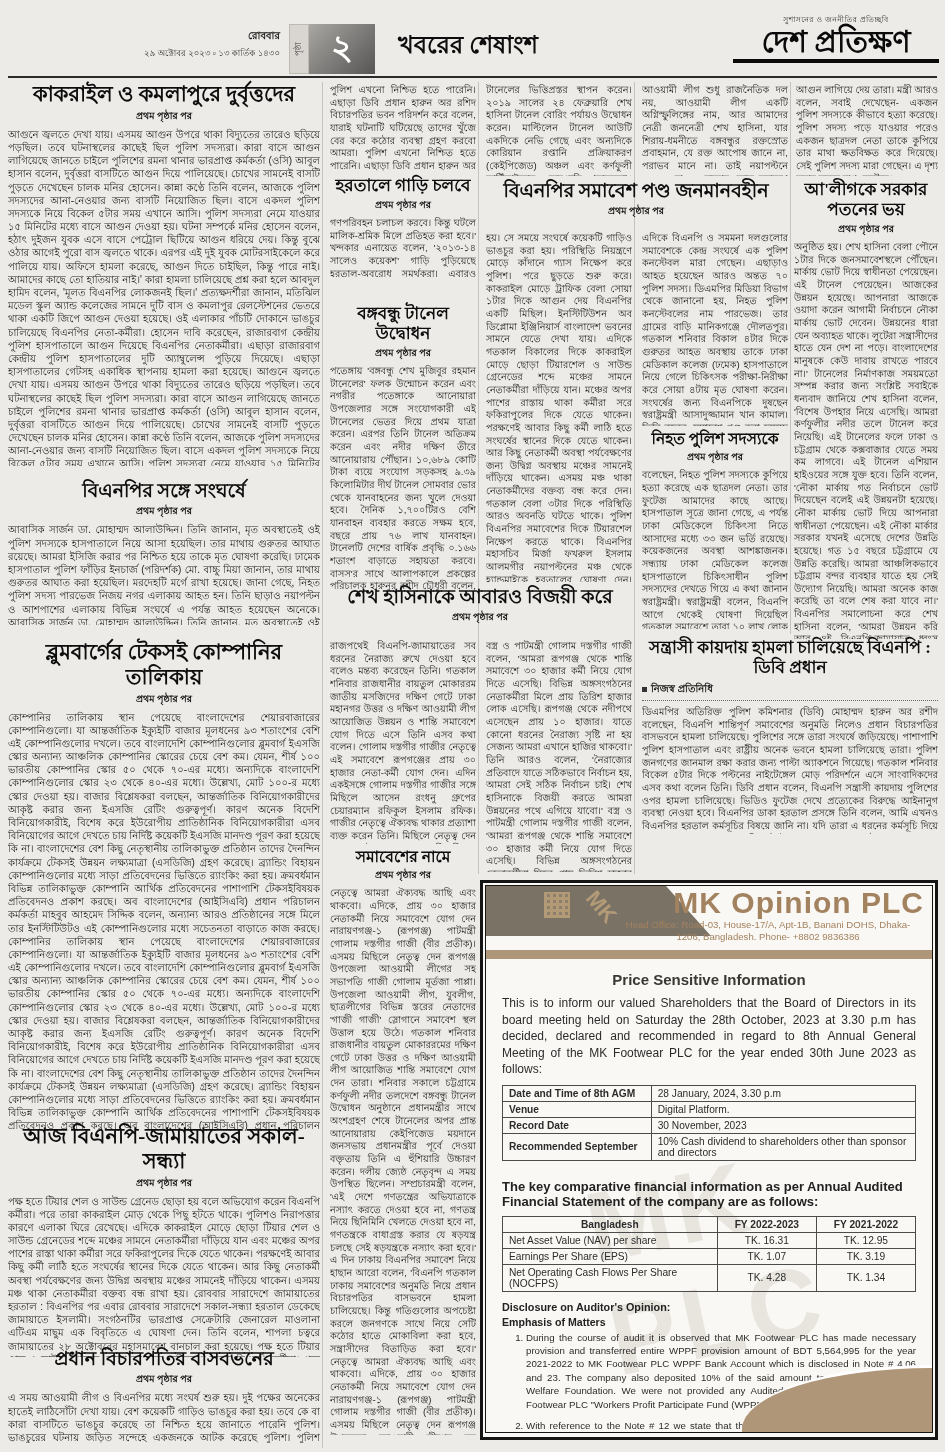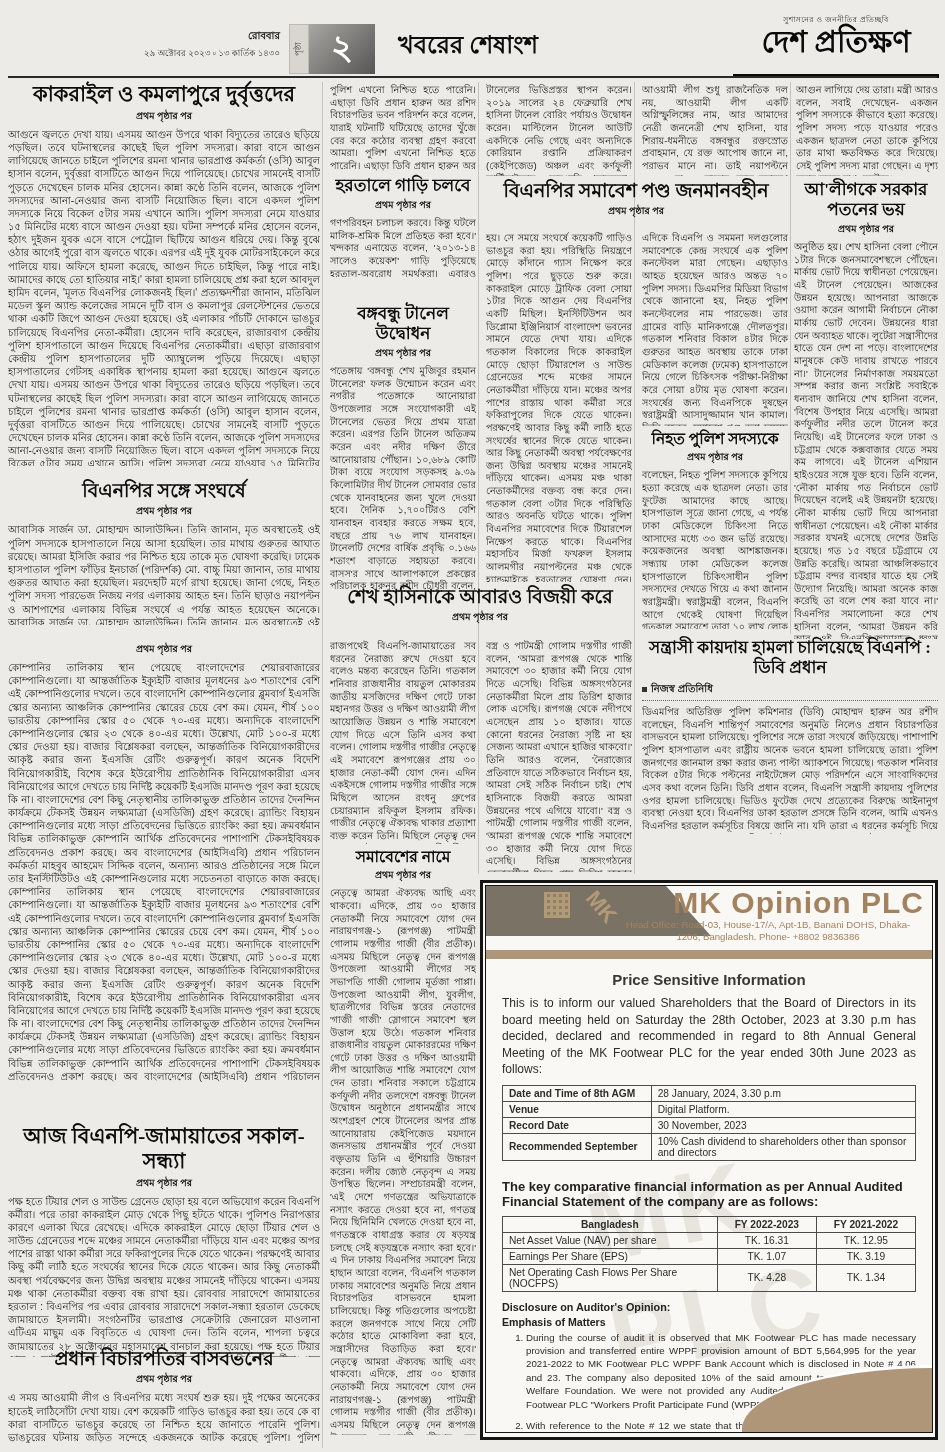--- a/index.html
+++ b/index.html
@@ -33,21 +33,21 @@
      font-size:8.5px;text-align:center;color:#444;line-height:16px}
   .pagenum{width:66px;background:linear-gradient(135deg,#a9a7a3,#565554);
      color:#fff;font-size:34px;font-weight:bold;display:flex;align-items:center;justify-content:center;
      font-family:"Liberation Serif","DejaVu Serif",serif}
   .section-title{left:398px;top:26px;font-size:24px;font-weight:bold;
      font-family:"Liberation Serif","DejaVu Serif",serif;color:#0d0d0d}
   .masthead{left:733px;top:14px;width:206px;text-align:center}
   .tagline{font-size:7.5px;color:#2c2c2c;letter-spacing:.5px}
   .mast-name{font-size:30px;font-weight:900;color:#0a0a0a;line-height:1.05;
      font-family:"Liberation Serif","DejaVu Serif",serif;
-     border-bottom:4px solid #0a0a0a;padding-bottom:16px}
+     border-bottom:4px solid #0a0a0a;padding-bottom:1px}
 
   
   .byline{font-size:10px;font-weight:bold;margin:3px 0 2px;display:flex;align-items:center;gap:4px}
   .byline-sq{width:5px;height:5px;background:#333;display:inline-block}
   .dotrule{border-top:1.5px dotted #666;margin:2px 0 5px}
 
   
   .ad{left:480px;top:880px;width:458px;height:560px;background:#faf8f4;
       border:3px solid #151515;box-sizing:border-box}
   .ad-inner{border:1px solid #151515;margin:2px;height:calc(100% - 6px);
@@ -118,20 +118,21 @@
   <div class="bd" style="height:338px">আগুনে জ্বলতে দেখা যায়। এসময় আগুন উপরে থাকা বিদ্যুতের তারেও ছড়িয়ে পড়ছিল। তবে ঘটনাস্থলের কাছেই ছিল পুলিশ সদস্যরা। কারা বাসে আগুন লাগিয়েছে জানতে চাইলে পুলিশের রমনা থানার ভারপ্রাপ্ত কর্মকর্তা (ওসি) আবুল হাসান বলেন, দুর্বৃত্তরা বাসটিতে আগুন দিয়ে পালিয়েছে। চোখের সামনেই বাসটি পুড়তে দেখেছেন চালক মনির হোসেন। কান্না কণ্ঠে তিনি বলেন, আজকে পুলিশ সদস্যদের আনা-নেওয়ার জন্য বাসটি নিয়োজিত ছিল। বাসে একদল পুলিশ সদস্যকে নিয়ে বিকেল ৫টার সময় এখানে আসি। পুলিশ সদস্যরা নেমে যাওয়ার ১৫ মিনিটের মধ্যে বাসে আগুন দেওয়া হয়। ঘটনা সম্পর্কে মনির হোসেন বলেন, হঠাৎ দুইজন যুবক এসে বাসে পেট্রোল ছিটিয়ে আগুন ধরিয়ে দেয়। কিন্তু বুঝে ওঠার আগেই পুরো বাস জ্বলতে থাকে। এরপর এই দুই যুবক মোটরসাইকেলে করে পালিয়ে যায়। অফিসে হামলা করেছে, আগুন দিতে চাইছিল, কিন্তু পারে নাই। আমাদের কাছে তো হাতিয়ার নাই।' কারা হামলা চালিয়েছে প্রশ্ন করা হলে আবদুল হামিদ বলেন, 'মূলত বিএনপির লোকজনই ছিল।' প্রত্যক্ষদর্শীরা জানান, মতিঝিল মডেল স্কুল অ্যান্ড কলেজের সামনে দুটি বাস ও কমলাপুর রেলস্টেশনের ভেতরে থাকা একটি জিপে আগুন দেওয়া হয়েছে। ওই এলাকার পাঁচটি দোকানে ভাঙচুর চালিয়েছে বিএনপির নেতা-কর্মীরা। হোসেন দাবি করেছেন, রাজারবাগ কেন্দ্রীয় পুলিশ হাসপাতালে আগুন দিয়েছে বিএনপির নেতাকর্মীরা। এছাড়া রাজারবাগ কেন্দ্রীয় পুলিশ হাসপাতালের দুটি অ্যাম্বুলেন্স পুড়িয়ে দিয়েছে। এছাড়া হাসপাতালের গেটসহ একাধিক স্থাপনায় হামলা করা হয়েছে। আগুনে জ্বলতে দেখা যায়। এসময় আগুন উপরে থাকা বিদ্যুতের তারেও ছড়িয়ে পড়ছিল। তবে ঘটনাস্থলের কাছেই ছিল পুলিশ সদস্যরা। কারা বাসে আগুন লাগিয়েছে জানতে চাইলে পুলিশের রমনা থানার ভারপ্রাপ্ত কর্মকর্তা (ওসি) আবুল হাসান বলেন, দুর্বৃত্তরা বাসটিতে আগুন দিয়ে পালিয়েছে। চোখের সামনেই বাসটি পুড়তে দেখেছেন চালক মনির হোসেন। কান্না কণ্ঠে তিনি বলেন, আজকে পুলিশ সদস্যদের আনা-নেওয়ার জন্য বাসটি নিয়োজিত ছিল। বাসে একদল পুলিশ সদস্যকে নিয়ে বিকেল ৫টার সময় এখানে আসি। পুলিশ সদস্যরা নেমে যাওয়ার ১৫ মিনিটের মধ্যে বাসে আগুন দেওয়া হয়। ঘটনা সম্পর্কে মনির হোসেন বলেন, হঠাৎ দুইজন যুবক এসে বাসে পেট্রোল ছিটিয়ে আগুন ধরিয়ে দেয়। কিন্তু বুঝে ওঠার আগেই পুরো বাস জ্বলতে থাকে। এরপর এই দুই যুবক মোটরসাইকেলে করে পালিয়ে যায়। অফিসে হামলা করেছে, আগুন দিতে চাইছিল, কিন্তু পারে নাই। আমাদের কাছে তো হাতিয়ার নাই।' কারা হামলা চালিয়েছে প্রশ্ন করা হলে আবদুল হামিদ বলেন, 'মূলত বিএনপির লোকজনই ছিল।' প্রত্যক্ষদর্শীরা জানান, মতিঝিল মডেল স্কুল অ্যান্ড কলেজের সামনে দুটি বাস ও কমলাপুর রেলস্টেশনের ভেতরে থাকা একটি জিপে আগুন দেওয়া হয়েছে। ওই এলাকার পাঁচটি দোকানে ভাঙচুর চালিয়েছে বিএনপির নেতা-কর্মীরা। হোসেন দাবি করেছেন, রাজারবাগ কেন্দ্রীয় পুলিশ হাসপাতালে আগুন দিয়েছে বিএনপির নেতাকর্মীরা। এছাড়া রাজারবাগ কেন্দ্রীয় পুলিশ হাসপাতালের দুটি অ্যাম্বুলেন্স পুড়িয়ে দিয়েছে। এছাড়া হাসপাতালের গেটসহ একাধিক স্থাপনায় হামলা করা হয়েছে।</div>
 </div>
 
 <div class="art" style="left:8px;top:480px;width:312px">
   <h2 class="hl hl-lg">বিএনপির সঙ্গে সংঘর্ষে</h2>
   <div class="cont">প্রথম পৃষ্ঠার পর</div>
   <div class="bd" style="height:102px">আবাসিক সার্জন ডা. মোহাম্মদ আলাউদ্দিন। তিনি জানান, মৃত অবস্থাতেই ওই পুলিশ সদস্যকে হাসপাতালে নিয়ে আসা হয়েছিল। তার মাথায় গুরুতর আঘাত রয়েছে। আমরা ইসিজি করার পর নিশ্চিত হয়ে তাকে মৃত ঘোষণা করেছি। ঢামেক হাসপাতাল পুলিশ ফাঁড়ির ইনচার্জ (পরিদর্শক) মো. বাচ্চু মিয়া জানান, তার মাথায় গুরুতর আঘাত করা হয়েছিল। মরদেহটি মর্গে রাখা হয়েছে। জানা গেছে, নিহত পুলিশ সদস্য পারভেজ নিজয় নগর এলাকায় আহত হন। তিনি ছাড়াও নয়াপল্টন ও আশপাশের এলাকায় বিভিন্ন সংঘর্ষে এ পর্যন্ত আহত হয়েছেন অনেকে। আবাসিক সার্জন ডা. মোহাম্মদ আলাউদ্দিন। তিনি জানান, মৃত অবস্থাতেই ওই পুলিশ সদস্যকে হাসপাতালে নিয়ে আসা হয়েছিল। তার মাথায় গুরুতর আঘাত রয়েছে। আমরা ইসিজি করার পর নিশ্চিত হয়ে তাকে মৃত ঘোষণা করেছি। ঢামেক হাসপাতাল পুলিশ ফাঁড়ির ইনচার্জ (পরিদর্শক) মো. বাচ্চু মিয়া জানান, তার মাথায় গুরুতর আঘাত করা হয়েছিল। মরদেহটি মর্গে রাখা হয়েছে। জানা গেছে, নিহত পুলিশ সদস্য পারভেজ নিজয় নগর এলাকায় আহত হন। তিনি ছাড়াও নয়াপল্টন ও আশপাশের এলাকায় বিভিন্ন সংঘর্ষে এ পর্যন্ত আহত হয়েছেন অনেকে।</div>
 </div>
 
 <div class="art" style="left:8px;top:640px;width:312px">
+  <h2 class="hl hl-xl">ব্লুমবার্গের টেকসই কোম্পানির তালিকায়</h2>
   <div class="cont">প্রথম পৃষ্ঠার পর</div>
   <div class="bd" style="height:422px">কোম্পানির তালিকায় স্থান পেয়েছে বাংলাদেশের শেয়ারবাজারের কোম্পানিগুলো। যা আন্তর্জাতিক ইক্যুইটি বাজার মূলধনের ৯৩ শতাংশের বেশি এই কোম্পানিগুলোর দখলে। তবে বাংলাদেশি কোম্পানিগুলোর ব্লুমবার্গ ইএসজি স্কোর অন্যান্য আঞ্চলিক কোম্পানির স্কোরের চেয়ে বেশ কম। যেমন, শীর্ষ ১০০ ভারতীয় কোম্পানির স্কোর ৫০ থেকে ৭০-এর মধ্যে। অন্যদিকে বাংলাদেশি কোম্পানিগুলোর স্কোর ২৩ থেকে ৪০-এর মধ্যে। উল্লেখ্য, মোট ১০০-র মধ্যে স্কোর দেওয়া হয়। বাজার বিশ্লেষকরা বলছেন, আন্তর্জাতিক বিনিয়োগকারীদের আকৃষ্ট করার জন্য ইএসজি রেটিং গুরুত্বপূর্ণ। কারণ অনেক বিদেশি বিনিয়োগকারীই, বিশেষ করে ইউরোপীয় প্রাতিষ্ঠানিক বিনিয়োগকারীরা এসব বিনিয়োগের আগে দেখতে চায় নির্দিষ্ট কয়েকটি ইএসজি মানদণ্ড পূরণ করা হয়েছে কি না। বাংলাদেশের বেশ কিছু নেতৃস্থানীয় তালিকাভুক্ত প্রতিষ্ঠান তাদের দৈনন্দিন কার্যক্রমে টেকসই উন্নয়ন লক্ষ্যমাত্রা (এসডিজি) গ্রহণ করেছে। ব্র্যান্ডিং বিহায়ন কোম্পানিগুলোর মধ্যে সাড়া প্রতিবেদনের ভিত্তিতে র‍্যাংকিং করা হয়। ক্রমবর্ধমান বিভিন্ন তালিকাভুক্ত কোম্পানি আর্থিক প্রতিবেদনের পাশাপাশি টেকসইবিষয়ক প্রতিবেদনও প্রকাশ করছে। অব বাংলাদেশের (আইসিএবি) প্রধান পরিচালন কর্মকর্তা মাহবুব আহমেদ সিদ্দিক বলেন, অন্যান্য আরও প্রতিষ্ঠানের সঙ্গে মিলে তার ইনস্টিটিউটও এই কোম্পানিগুলোর মধ্যে সচেতনতা বাড়াতে কাজ করছে। কোম্পানির তালিকায় স্থান পেয়েছে বাংলাদেশের শেয়ারবাজারের কোম্পানিগুলো। যা আন্তর্জাতিক ইক্যুইটি বাজার মূলধনের ৯৩ শতাংশের বেশি এই কোম্পানিগুলোর দখলে। তবে বাংলাদেশি কোম্পানিগুলোর ব্লুমবার্গ ইএসজি স্কোর অন্যান্য আঞ্চলিক কোম্পানির স্কোরের চেয়ে বেশ কম। যেমন, শীর্ষ ১০০ ভারতীয় কোম্পানির স্কোর ৫০ থেকে ৭০-এর মধ্যে। অন্যদিকে বাংলাদেশি কোম্পানিগুলোর স্কোর ২৩ থেকে ৪০-এর মধ্যে। উল্লেখ্য, মোট ১০০-র মধ্যে স্কোর দেওয়া হয়। বাজার বিশ্লেষকরা বলছেন, আন্তর্জাতিক বিনিয়োগকারীদের আকৃষ্ট করার জন্য ইএসজি রেটিং গুরুত্বপূর্ণ। কারণ অনেক বিদেশি বিনিয়োগকারীই, বিশেষ করে ইউরোপীয় প্রাতিষ্ঠানিক বিনিয়োগকারীরা এসব বিনিয়োগের আগে দেখতে চায় নির্দিষ্ট কয়েকটি ইএসজি মানদণ্ড পূরণ করা হয়েছে কি না। বাংলাদেশের বেশ কিছু নেতৃস্থানীয় তালিকাভুক্ত প্রতিষ্ঠান তাদের দৈনন্দিন কার্যক্রমে টেকসই উন্নয়ন লক্ষ্যমাত্রা (এসডিজি) গ্রহণ করেছে। ব্র্যান্ডিং বিহায়ন কোম্পানিগুলোর মধ্যে সাড়া প্রতিবেদনের ভিত্তিতে র‍্যাংকিং করা হয়। ক্রমবর্ধমান বিভিন্ন তালিকাভুক্ত কোম্পানি আর্থিক প্রতিবেদনের পাশাপাশি টেকসইবিষয়ক প্রতিবেদনও প্রকাশ করছে। অব বাংলাদেশের (আইসিএবি) প্রধান পরিচালন কর্মকর্তা মাহবুব আহমেদ সিদ্দিক বলেন, অন্যান্য আরও প্রতিষ্ঠানের সঙ্গে মিলে তার ইনস্টিটিউটও এই কোম্পানিগুলোর মধ্যে সচেতনতা বাড়াতে কাজ করছে।</div>
 </div>
 
 <div class="art" style="left:8px;top:1124px;width:312px">
   <h2 class="hl hl-xl">আজ বিএনপি-জামায়াতের সকাল-সন্ধ্যা</h2>
   <div class="cont">প্রথম পৃষ্ঠার পর</div>
   <div class="bd" style="height:162px">পক্ষ হতে টিয়ার শেল ও সাউন্ড গ্রেনেড ছোড়া হয় বলে অভিযোগ করেন বিএনপি কর্মীরা। পরে তারা কাকরাইল মোড় থেকে পিছু হটতে থাকে। পুলিশও নিরাপত্তার কারণে এলাকা ঘিরে রেখেছে। এদিকে কাকরাইল মোড়ে ছোড়া টিয়ার শেল ও সাউন্ড গ্রেনেডের শব্দে মঞ্চের সামনে নেতাকর্মীরা দাঁড়িয়ে যান এবং মঞ্চের অপর পাশের রাস্তা থাকা কর্মীরা সরে ফকিরাপুলের দিকে যেতে থাকেন। পরক্ষণেই আবার কিছু কর্মী লাঠি হতে সংঘর্ষের স্থানের দিকে যেতে থাকেন। আর কিছু নেতাকর্মী অবস্থা পর্যবেক্ষণের জন্য উদ্বিগ্ন অবস্থায় মঞ্চের সামনেই দাঁড়িয়ে থাকেন। এসময় মঞ্চ থাকা নেতাকর্মীরা বক্তব্য বন্ধ রাখা হয়। রোববার সারাদেশে জামায়াতের হরতাল : বিএনপির পর এবার রোববার সারাদেশে সকাল-সন্ধ্যা হরতাল ডেকেছে জামায়াতে ইসলামী। সংগঠনটির ভারপ্রাপ্ত সেক্রেটারি জেনারেল মাওলানা এটিএম মাছুম এক বিবৃতিতে এ ঘোষণা দেন। তিনি বলেন, শাপলা চত্বরে জামায়াতের ২৮ অক্টোবরের মহাসমাবেশ বানচাল করা হয়েছে। পক্ষ হতে টিয়ার শেল ও সাউন্ড গ্রেনেড ছোড়া হয় বলে অভিযোগ করেন বিএনপি কর্মীরা। পরে তারা কাকরাইল মোড় থেকে পিছু হটতে থাকে। পুলিশও নিরাপত্তার কারণে এলাকা ঘিরে রেখেছে। এদিকে কাকরাইল মোড়ে ছোড়া টিয়ার শেল ও সাউন্ড গ্রেনেডের শব্দে মঞ্চের সামনে নেতাকর্মীরা দাঁড়িয়ে যান এবং মঞ্চের অপর পাশের রাস্তা থাকা কর্মীরা সরে ফকিরাপুলের দিকে যেতে থাকেন। পরক্ষণেই আবার কিছু কর্মী লাঠি হতে সংঘর্ষের স্থানের দিকে যেতে থাকেন। আর কিছু নেতাকর্মী অবস্থা পর্যবেক্ষণের জন্য উদ্বিগ্ন অবস্থায় মঞ্চের সামনেই দাঁড়িয়ে থাকেন। এসময় মঞ্চ থাকা নেতাকর্মীরা বক্তব্য বন্ধ রাখা হয়। রোববার সারাদেশে জামায়াতের হরতাল : বিএনপির পর এবার রোববার সারাদেশে সকাল-সন্ধ্যা হরতাল ডেকেছে জামায়াতে ইসলামী। সংগঠনটির ভারপ্রাপ্ত সেক্রেটারি জেনারেল মাওলানা এটিএম মাছুম এক বিবৃতিতে এ ঘোষণা দেন। তিনি বলেন, শাপলা চত্বরে জামায়াতের ২৮ অক্টোবরের মহাসমাবেশ বানচাল করা হয়েছে।</div>
 </div>
 

